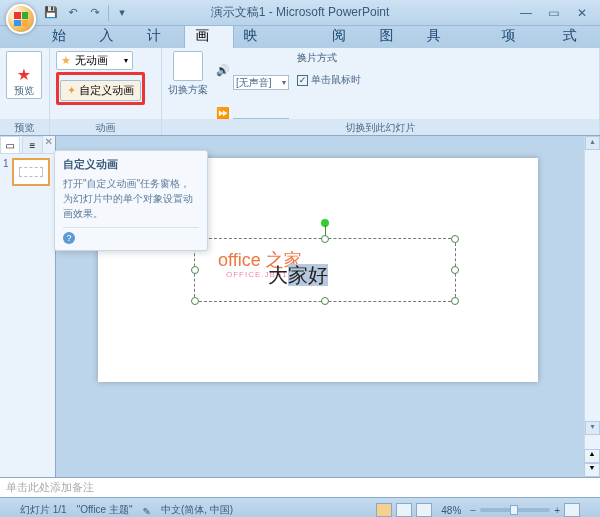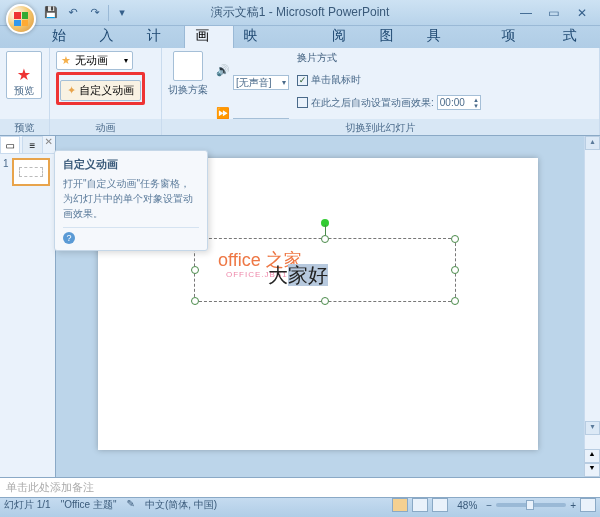--- a/index.html
+++ b/index.html
@@ -60,21 +60,21 @@
 
 
 .tooltip { position: absolute; left: 54px; top: 150px; width: 154px; background: #f5f8fc; border: 1px solid #c5d7e8; border-radius: 3px; padding: 6px 8px; font-size: 10px; color: #5a7a9a; box-shadow: 2px 2px 6px rgba(0,0,0,0.15); z-index: 5; }
 .tooltip-title { font-weight: bold; color: #3a5a7a; margin-bottom: 4px; font-size: 11px; }
 .tooltip-body { line-height: 1.5; margin-bottom: 6px; }
 .tooltip-help { border-top: 1px solid #d5e3f1; padding-top: 4px; display: flex; gap: 4px; align-items: center; }
 .help-icon { width: 12px; height: 12px; border-radius: 50%; background: #5a9ad5; color: #fff; font-size: 9px; display: flex; align-items: center; justify-content: center; }
 
 
 .editor { flex: 1; position: relative; background: #bcd5ea; }
-.slide { position: absolute; left: 42px; top: 22px; width: 440px; height: 292px; background: #fff; box-shadow: 0 0 6px rgba(0,0,0,0.25); }
+.slide { position: absolute; left: 42px; top: 22px; width: 440px; height: 224px; background: #fff; box-shadow: 0 0 6px rgba(0,0,0,0.25); }
 .textbox { position: absolute; left: 96px; top: 80px; width: 262px; height: 64px; border: 1px dashed #777; }
 .handle { position: absolute; width: 8px; height: 8px; background: #fff; border: 1px solid #4a8a4a; border-radius: 50%; }
 .h-tl{top:-4px;left:-4px}.h-tm{top:-4px;left:50%;margin-left:-4px}.h-tr{top:-4px;right:-4px}
 .h-ml{top:50%;left:-4px;margin-top:-4px}.h-mr{top:50%;right:-4px;margin-top:-4px}
 .h-bl{bottom:-4px;left:-4px}.h-bm{bottom:-4px;left:50%;margin-left:-4px}.h-br{bottom:-4px;right:-4px}
 .rot { position: absolute; top: -20px; left: 50%; margin-left: -4px; width: 8px; height: 8px; border-radius: 50%; background: #3c3; }
 .rot-line { position: absolute; top: -14px; left: 50%; width: 1px; height: 12px; background: #4a8a4a; }
 .watermark { position: absolute; left: 120px; top: 90px; font-size: 18px; color: #e74; }
 .watermark-sub { position: absolute; left: 128px; top: 112px; font-size: 8px; color: #e8a; letter-spacing: 1px; }
 .slide-text { position: absolute; left: 170px; top: 104px; font-size: 20px; font-family: SimSun, serif; color: #222; }
@@ -83,21 +83,21 @@
 .vscroll { position: absolute; right: 0; top: 0; bottom: 0; width: 16px; background: #eaf2fb; border-left: 1px solid #c9dbee; }
 .vscroll-btn { height: 14px; background: #dce9f6; border: 1px solid #b8cde2; font-size: 8px; text-align: center; color: #5a7a9a; }
 
 .zoom-btns { position: absolute; right: 0; bottom: 0; width: 16px; }
 .zoom-btns div { height: 14px; border: 1px solid #b8cde2; background: #eaf2fb; font-size: 8px; text-align: center; }
 
 
 .notes { position: absolute; bottom: 20px; left: 0; right: 0; height: 20px; background: #fff; border-top: 1px solid #8aa9c6; padding: 2px 6px; font-size: 11px; color: #aaa; }
 
 
-.statusbar { position: absolute; bottom: 0; left: 0; right: 0; height: 20px; background: linear-gradient(#c5dbf0, #b0cde6); display: flex; align-items: flex-start; font-size: 10px; color: #3a5a7a; padding: 0 4px; gap: 10px; border-top: 1px solid #8aa9c6; }
+.statusbar { position: absolute; bottom: 0; left: 0; right: 0; height: 20px; background: linear-gradient(#c5dbf0, #b0cde6); display: flex; align-items: flex-end; font-size: 10px; color: #3a5a7a; padding: 0 20px; gap: 10px; border-top: 1px solid #8aa9c6; }
 .status-right { margin-left: auto; display: flex; align-items: center; gap: 4px; }
 .view-btn { width: 16px; height: 14px; border: 1px solid #8aa9c6; background: #eaf2fb; }
 .view-btn.active { background: #f5d090; }
 .zoom-slider { width: 70px; height: 4px; background: #9ab9d6; position: relative; border-radius: 2px; }
 .zoom-thumb { position: absolute; top: -3px; left: 30px; width: 8px; height: 10px; background: #eaf2fb; border: 1px solid #8aa9c6; }
 .zoom-pct { min-width: 30px; text-align: center; }
 .fit-btn { width: 16px; height: 14px; border: 1px solid #8aa9c6; background: #eaf2fb; }
 </style>
 </head>
 <body>
@@ -192,28 +192,20 @@
         <div class="trans-row">
           <span class="trans-icon">▦</span>
           <span>全部应用</span>
         </div>
       </div>
       <div class="trans-col" style="gap:8px">
         <div class="trans-row" style="font-weight:normal;color:#3a5a7a">换片方式</div>
         <div class="trans-row">
           <span class="checkbox">✓</span>
           <span>单击鼠标时</span>
-        </div>
-        <div class="trans-row">
-          <span class="checkbox"></span>
-          <span>在此之后自动设置动画效果:</span>
-          <div class="time-input">
-            <span>00:00</span>
-            <span style="font-size:7px;line-height:6px">▴<br>▾</span>
-          </div>
         </div>
       </div>
     </div>
     <div class="rib-group-label">切换到此幻灯片</div>
   </div>
 </div>
 
 <div class="workarea">
   <div class="slide-strip">
     <div class="strip-tabs">

